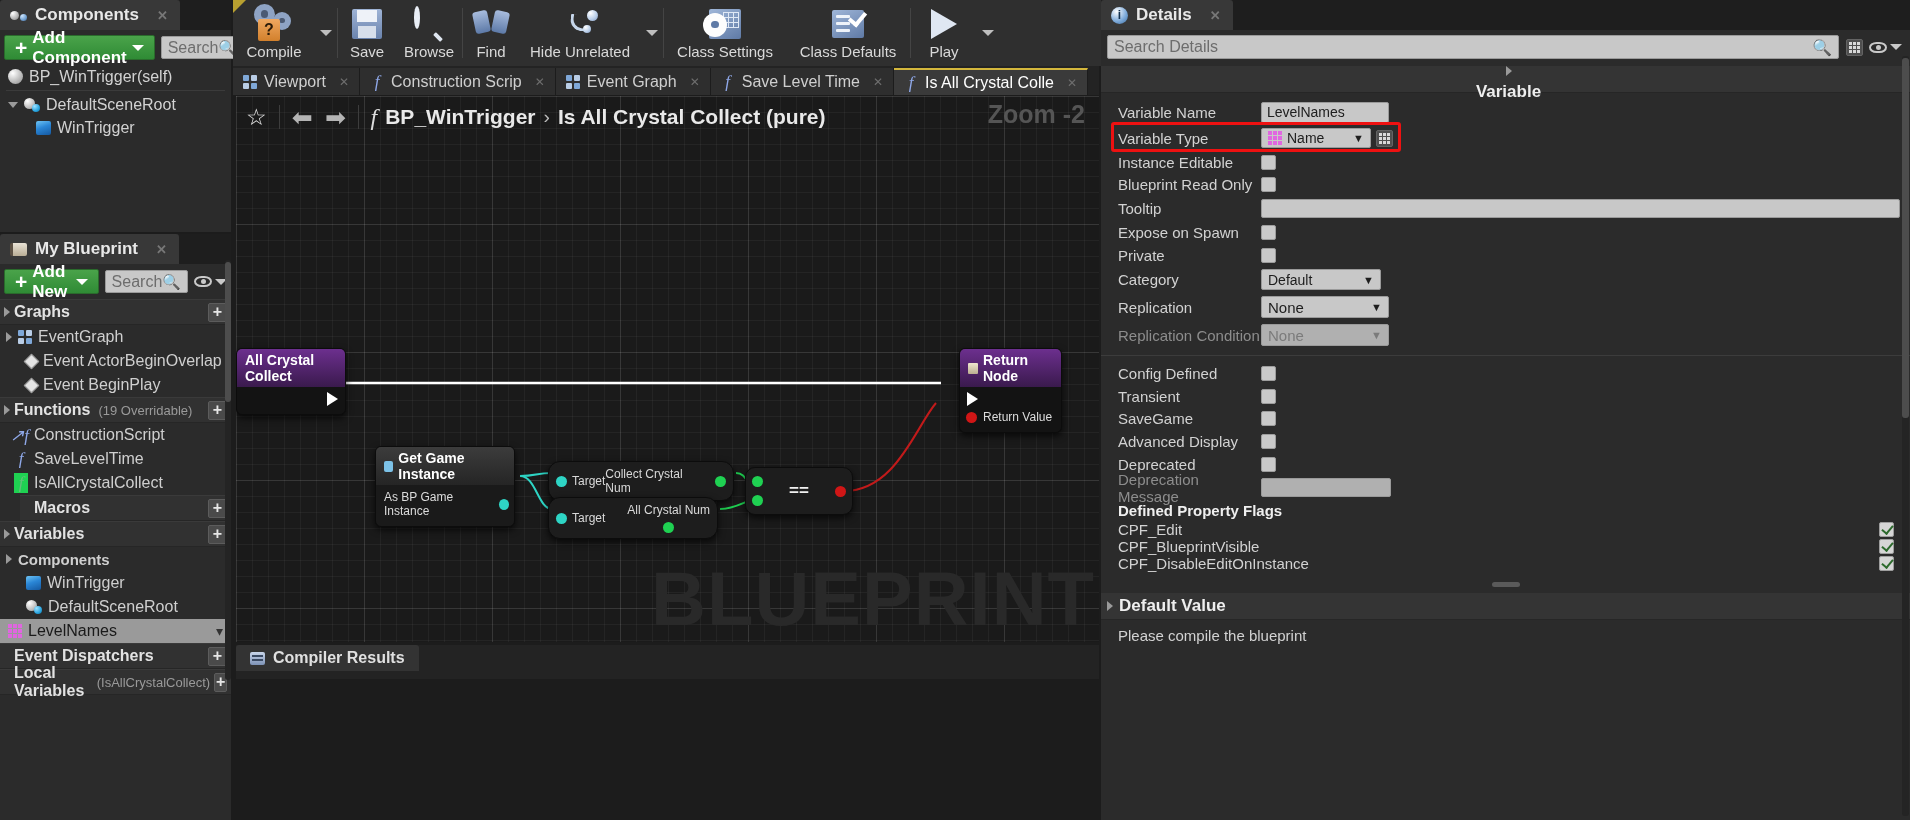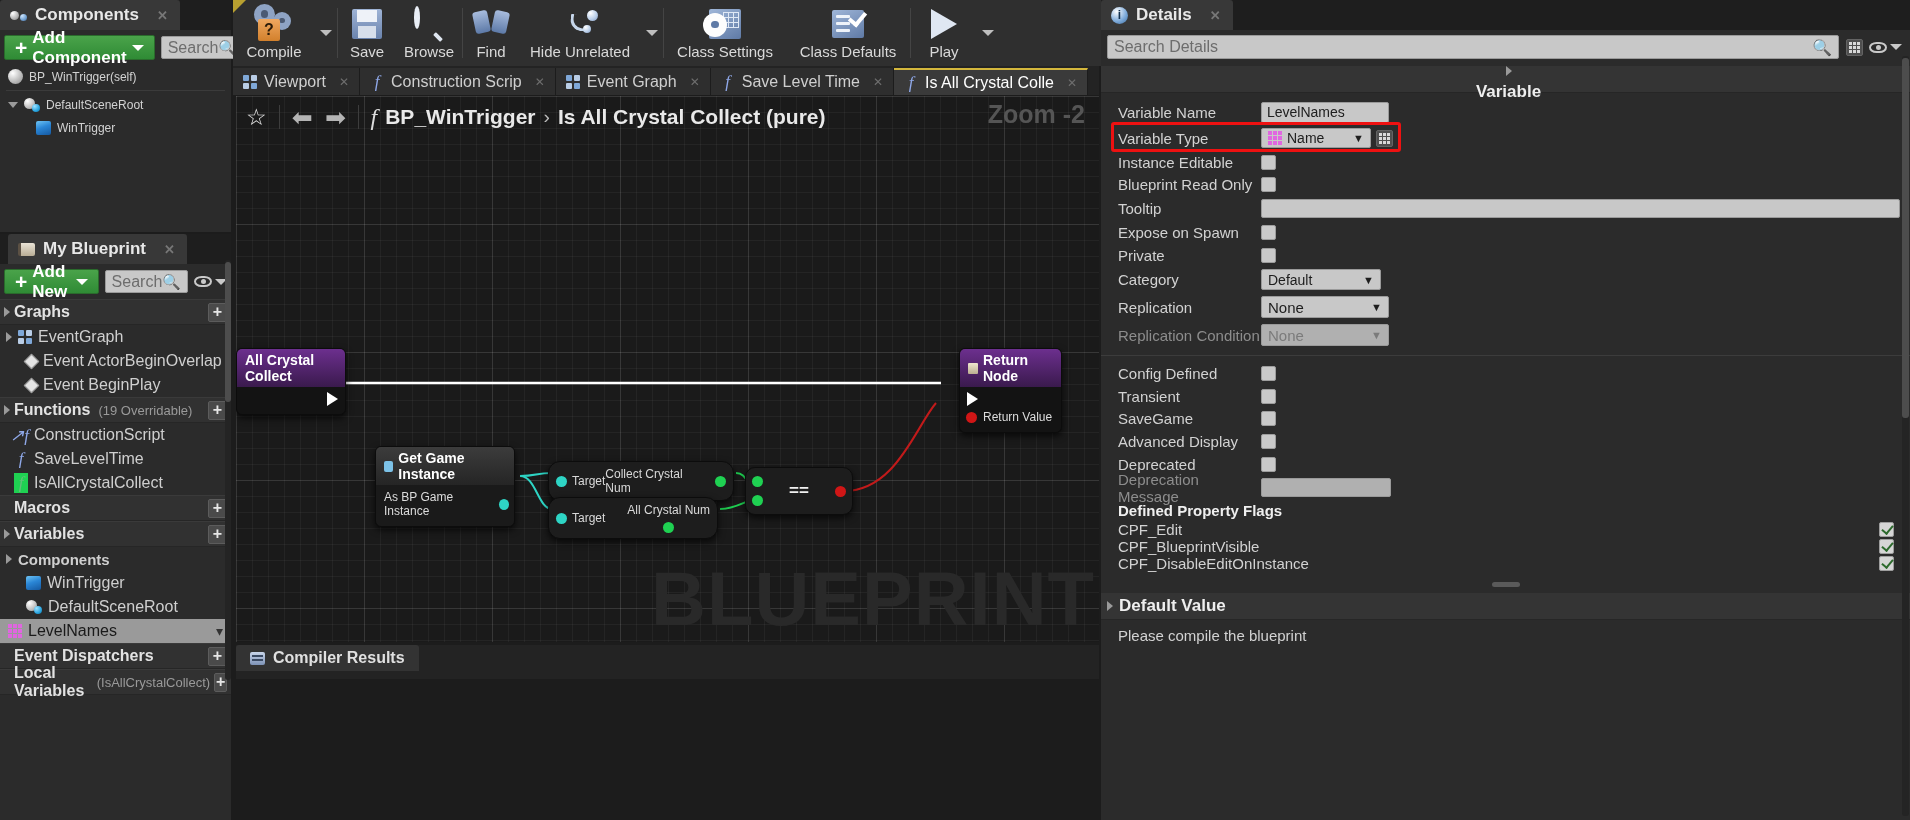--- a/index.html
+++ b/index.html
@@ -41,21 +41,21 @@
   #components-panel {
     position: absolute; left: 0; top: 0; width: 231px; height: 232px;
     background: #2b2b2b;
   }
   #components-panel .tabrow { display:flex; background:#1e1e1e; }
   #comp-toolbar { display: flex; align-items: center; gap: 6px; padding: 5px 4px; }
   #add-component-btn { height: 25px; }
   #comp-search { width: 86px; height: 23px; }
   .tree-row {
     display: flex; align-items: center; gap: 6px;
-    height: 23px; font-size: 12px; color: #d2d2d2; padding-left: 6px;
+    height: 23px; font-size: 16px; color: #d2d2d2; padding-left: 6px;
   }
   .sphere-ico {
     width: 15px; height: 15px; border-radius: 50%;
     background: radial-gradient(circle at 32% 28%, #ffffff, #bdbdbd 55%, #8a8a8a);
   }
   .sceneroot-ico {
     width: 16px; height: 14px; position: relative;
   }
   .sceneroot-ico:before, .sceneroot-ico:after {
     content:''; position:absolute; border-radius:50%;
@@ -322,21 +322,21 @@
       <span class="sceneroot-ico"></span>
       <span>DefaultSceneRoot</span>
     </div>
     <div class="tree-row" style="padding-left:36px;">
       <span class="cube-ico"></span>
       <span>WinTrigger</span>
     </div>
   </div>
 
   <div id="myblueprint-panel">
-    <div class="tabrow" style="display:flex;background:#1e1e1e;padding-left:8px;">
+    <div class="tabrow" style="display:flex;background:#1e1e1e;">
       <div class="panel-tab">
         <span style="display:inline-block;width:17px;height:13px;background:linear-gradient(#e9e3d6,#b9ad95);border-radius:2px;border-left:3px solid #5c5144;"></span>
         <span>My Blueprint</span>
         <span class="x">✕</span>
       </div>
     </div>
 
     <div id="mb-toolbar">
       <div id="add-new-btn" class="green-btn">
         <span class="plusglyph">+</span>
@@ -391,21 +391,21 @@
     </div>
     <div class="mb-row" style="padding-left:14px;">
       <span class="fx-ico">f</span>
       <span>SaveLevelTime</span>
     </div>
     <div class="mb-row" style="padding-left:14px;">
       <span class="fx-ico green">f</span>
       <span>IsAllCrystalCollect</span>
     </div>
 
-    <div class="mb-section" style="padding-left:14px;">
+    <div class="mb-section" style="padding-left:14px;margin-left:20px;">
       <span>Macros</span>
       <span class="addsq">+</span>
     </div>
 
     <div class="mb-section">
       <span class="arr-collapse"></span>
       <span>Variables</span>
       <span class="addsq">+</span>
     </div>
     <div class="mb-row" style="padding-left:6px;font-weight:bold;font-size:15px;">

